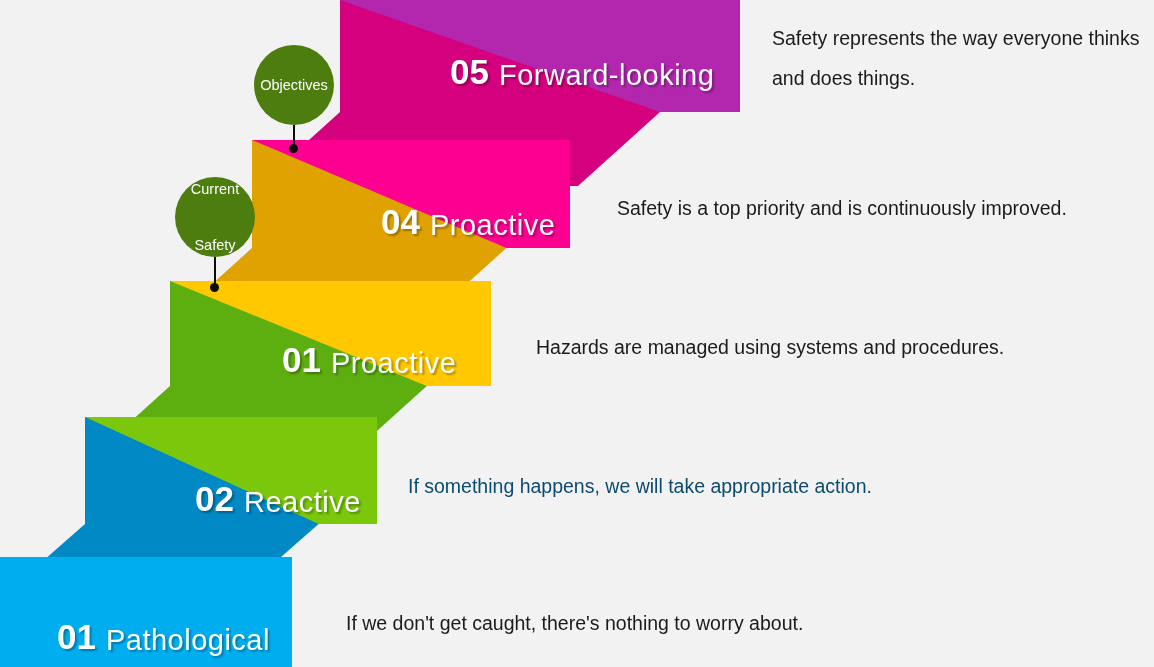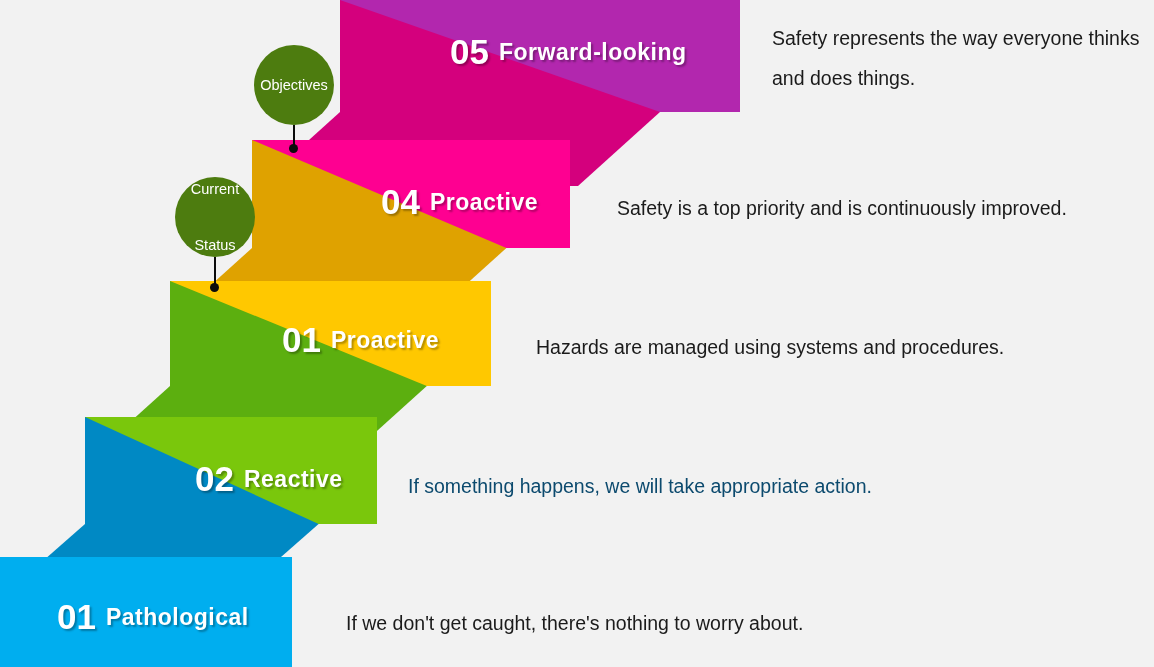--- a/index.html
+++ b/index.html
@@ -12,31 +12,32 @@
   }
   #stage{position:relative;width:1154px;height:667px;}
   #bands{position:absolute;left:0;top:0;width:1154px;height:667px;}
 
   .band-label{
     position:absolute;
     white-space:nowrap;
     color:#ffffff;
     text-shadow:2px 2px 2px rgba(0,0,0,0.30);
     display:flex;
-    align-items:center;
+    align-items:flex-end;
     gap:10px;
+    margin-top:20px;
   }
   .band-num{
     font-size:35px;
     font-weight:bold;
     letter-spacing:0px;
   }
   .band-name{
-    font-size:23px;
-    font-weight:bold;
+    font-size:29px;
+    font-weight:normal;
     letter-spacing:0.5px;
   }
 
   .desc{
     position:absolute;
     color:#1b1b1b;
     font-size:19.5px;
     line-height:40px;
     white-space:normal;
   }
@@ -133,18 +134,18 @@
         <div class="marker-dot" style="left: 288.5px; top: 143.5px;"></div>
         <div class="marker-circle" style="left: 254px; top: 45px; width: 80px; height: 80px;">
           <span>Objectives</span>
         </div>
       </div>
       <div class="marker">
         <div class="marker-stem" style="left: 214px; top: 257px; height: 29px;"></div>
         <div class="marker-dot" style="left: 209.5px; top: 282.5px;"></div>
         <div class="marker-circle" style="left: 175px; top: 177px; width: 80px; height: 80px; gap: 32px;">
           <span>Current</span>
-          <span>Status</span>
+          <span>Safety</span>
         </div>
       </div>
     </div>
 
 </div>
 
 </body></html>

